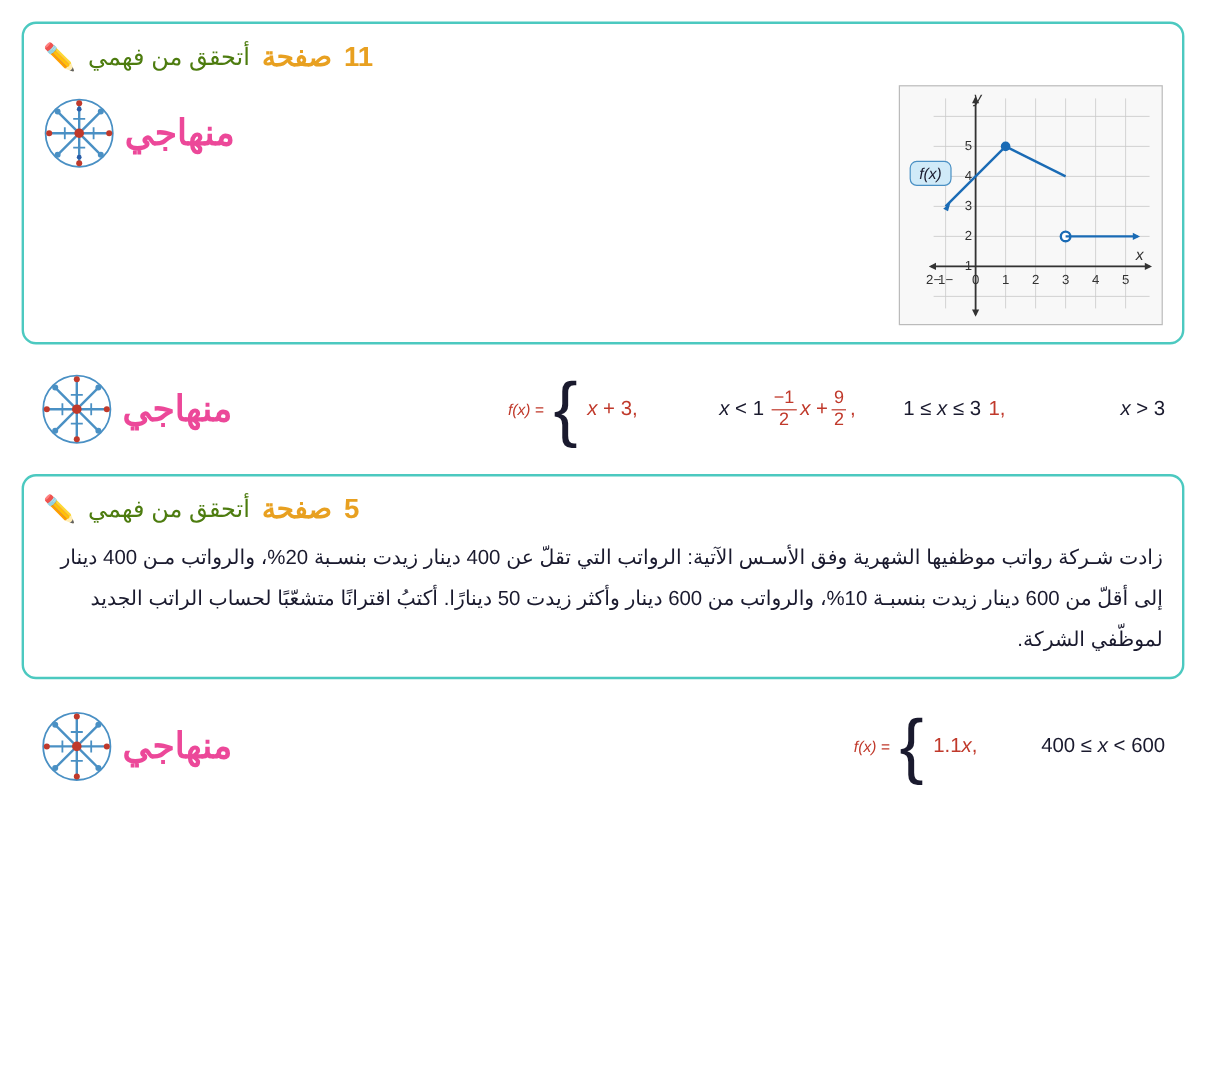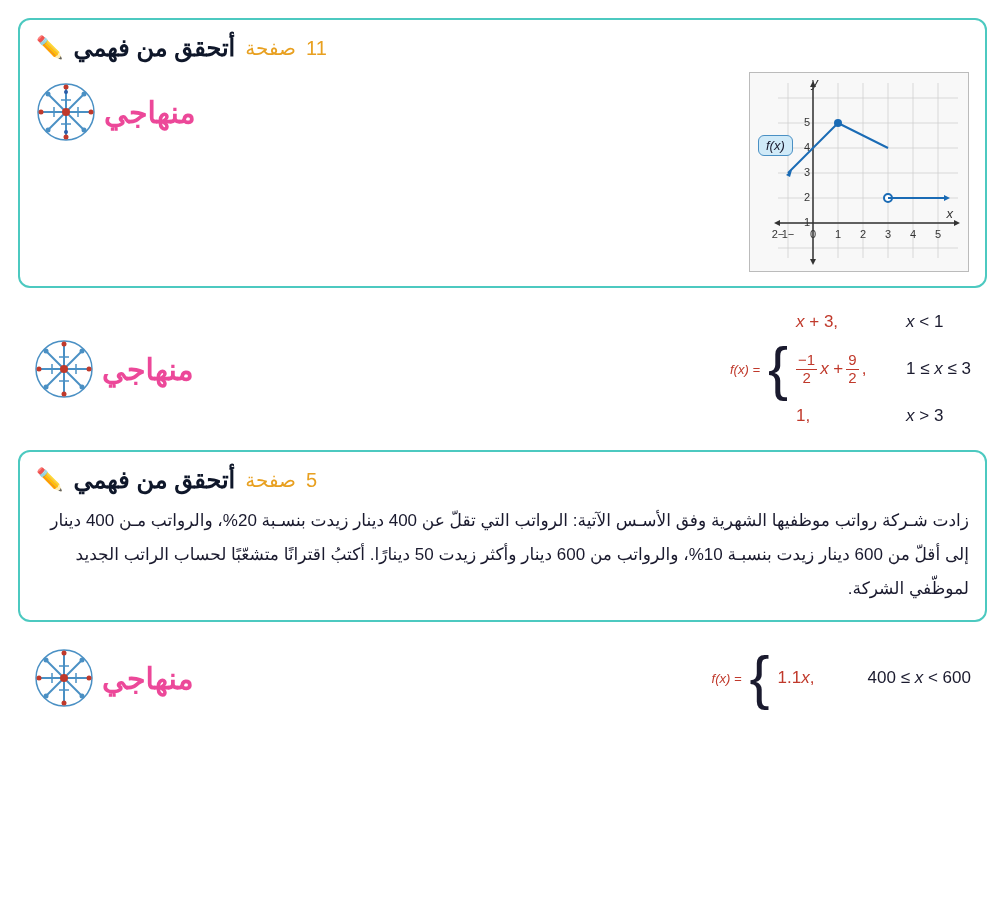--- a/index.html
+++ b/index.html
@@ -29,28 +29,28 @@
 
     
     .check-header {
       display: flex;
       align-items: center;
       gap: 10px;
       margin-bottom: 10px;
       justify-content: flex-end;
     }
     .check-header-title {
-      color: #0f172a;
-      font-size: 24px;
-      font-weight: bold;
+      color: #4d7c0f;
+      font-size: 20px;
+      font-weight: normal;
     }
     .check-header-page {
       color: #e8a020;
-      font-size: 20px;
-      font-weight: normal;
+      font-size: 23px;
+      font-weight: bold;
     }
     .pencil-icon {
       color: #e8a020;
       font-size: 22px;
     }
 
     
     .question-text {
       color: #1a1a2e;
       font-size: 19px;
@@ -126,22 +126,22 @@
       font-style: italic;
     }
     .brace {
       font-size: 60px;
       color: #1a1a2e;
       font-weight: 100;
       line-height: 1;
     }
     .piecewise-cases {
       display: flex;
-      flex-direction: column;
-      gap: 20px;
+      flex-direction: row;
+      gap: 6px;
     }
     .piecewise-case {
       display: flex;
       flex-direction: row;
       align-items: center;
       gap: 10px;
       font-size: 17px;
       color: #1a1a2e;
       direction: ltr;
     }

